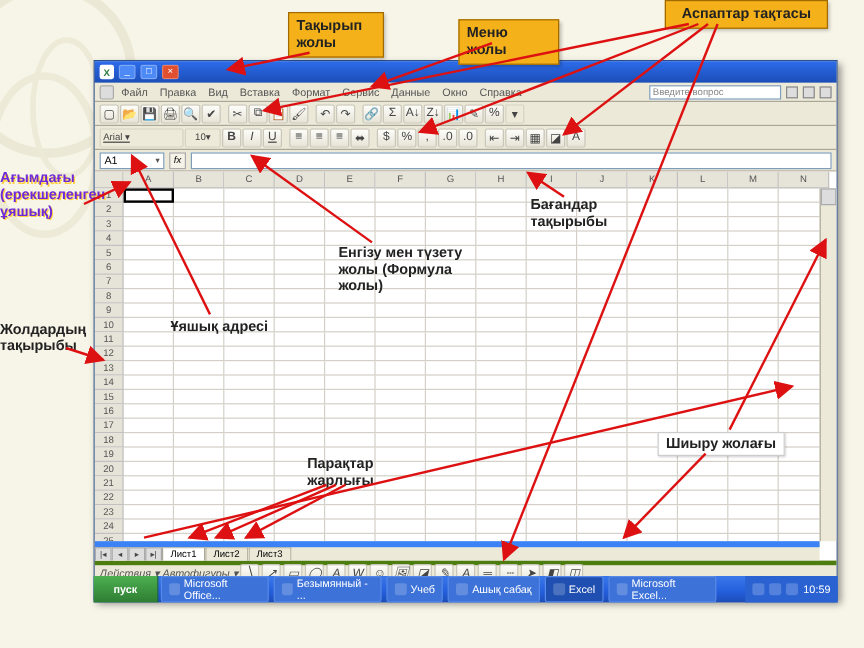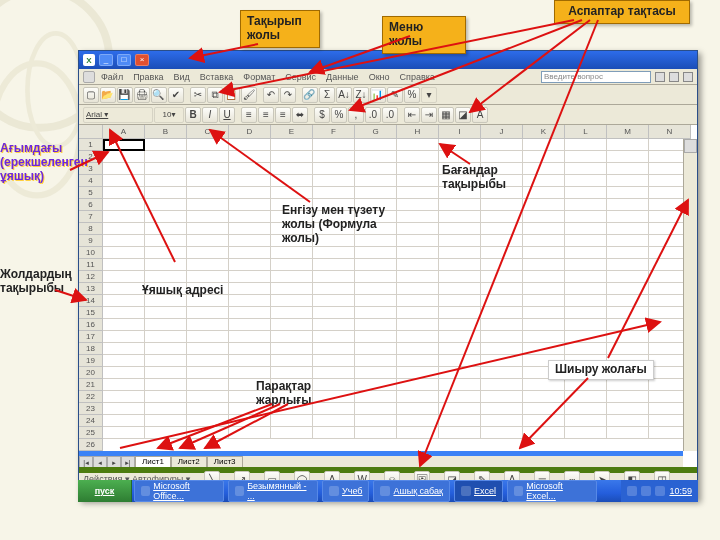--- a/index.html
+++ b/index.html
@@ -213,28 +213,28 @@
     height:14px; padding:0 6px; font-size:8px;
     border:1px solid #aca899; border-bottom:none;
     background:#fff; margin-top:2px;
     border-radius:0 0 4px 4px;
   }
   .sheet-tab.inactive { background:#ece9d8; }
   .tab-nav { width:14px;height:14px;border:1px solid #aaa;background:#ddd;margin-top:2px;font-size:7px;text-align:center;line-height:12px;color:#444;}
   .hscroll .track { flex:1; margin-left:6px;}
 
   
-  .draw-toolbar { height:18px;background:#ece9d8;border-top:6px solid #4d7c0f;display:flex;align-items:center;padding:0 4px;gap:14px;font-size:9px;color:#555;}
+  .draw-toolbar { height:18px;background:#ece9d8;border-top:4px solid #4d7c0f;display:flex;align-items:center;padding:0 4px;gap:2px;font-size:9px;color:#555;font-style:italic;}
   .status-bar { height:14px;background:#ece9d8;border-top:1px solid #aca899;font-size:8px;padding:0 4px;display:flex;align-items:center;color:#555;}
 
   
   .taskbar {
     position:absolute;left:78px;bottom:38px;width:620px;height:22px;
     background:linear-gradient(to bottom,#3a78ea,#245edc 60%,#1b4db7);
-    display:flex;align-items:center;font-size:9px;color:#fff;text-decoration:underline;
+    display:flex;align-items:center;font-size:9px;color:#fff;
   }
   .start-btn{
     width:54px;height:22px;background:linear-gradient(to bottom,#4caf50,#2e7d32);
     display:flex;align-items:center;justify-content:center;font-weight:bold;
     border-right:1px solid #246b2a;
   }
   .task-item{
     height:22px;padding:0 6px;margin:0 2px;background:#3d72d8;border:1px solid #5789e7;
     display:flex;align-items:center;gap:3px;border-radius:2px;max-width:90px;overflow:hidden;
   }
@@ -331,20 +331,28 @@
     <span class="tool-btn">.0</span>
     <span class="tool-btn">.0</span>
     <span class="tool-sep"></span>
     <span class="tool-btn">⇤</span>
     <span class="tool-btn">⇥</span>
     <span class="tool-btn">▦</span>
     <span class="tool-btn">◪</span>
     <span class="tool-btn">A</span>
   </div>
 
+  <div class="formula-bar">
+    <span class="name-box">
+      <span>A1</span>
+      <span class="dd">▾</span>
+    </span>
+    <span class="fx">fx</span>
+    <span class="formula-input"></span>
+  </div>
 
   <div class="grid-area">
     <div class="select-all"></div>
     <div class="col-headers" id="col-headers">
         <div class="col-head">A</div>
         <div class="col-head">B</div>
         <div class="col-head">C</div>
         <div class="col-head">D</div>
         <div class="col-head">E</div>
         <div class="col-head">F</div>
@@ -865,21 +873,21 @@
     <span class="clock">10:59</span>
   </div>
 </div>
 
 <div class="callout" style="left:240px;top:10px;width:80px;">Тақырып жолы</div>
 <div class="callout" style="left:382px;top:16px;width:84px;">Меню жолы</div>
 <div class="callout" style="left:554px;top:0px;width:136px;text-align:center;">Аспаптар тақтасы</div>
 
 <div class="ann blue" style="left:0px;top:142px;width:90px;">Ағымдағы (ерекшеленген ұяшық)</div>
 <div class="ann" style="left:0px;top:268px;width:70px;">Жолдардың тақырыбы</div>
-<div class="ann" style="left:142px;top:284px;width:110px;">Ұяшық адресі</div>
+<div class="ann" style="left:142px;top:266px;width:110px;">Ұяшық адресі</div>
 <div class="ann" style="left:282px;top:204px;width:130px;">Енгізу мен түзету жолы (Формула жолы)</div>
 <div class="ann" style="left:442px;top:164px;width:110px;">Бағандар тақырыбы</div>
 <div class="ann" style="left:256px;top:380px;width:100px;">Парақтар жарлығы</div>
 <div class="ann white-box" style="left:548px;top:360px;width:auto;">Шиыру жолағы</div>
 
 <svg class="arrows">
   <defs>
     <marker id="ah" markerWidth="8" markerHeight="8" refX="7" refY="4" orient="auto">
       <path d="M0,0 L8,4 L0,8 Z" fill="#d11"></path>
     </marker>

